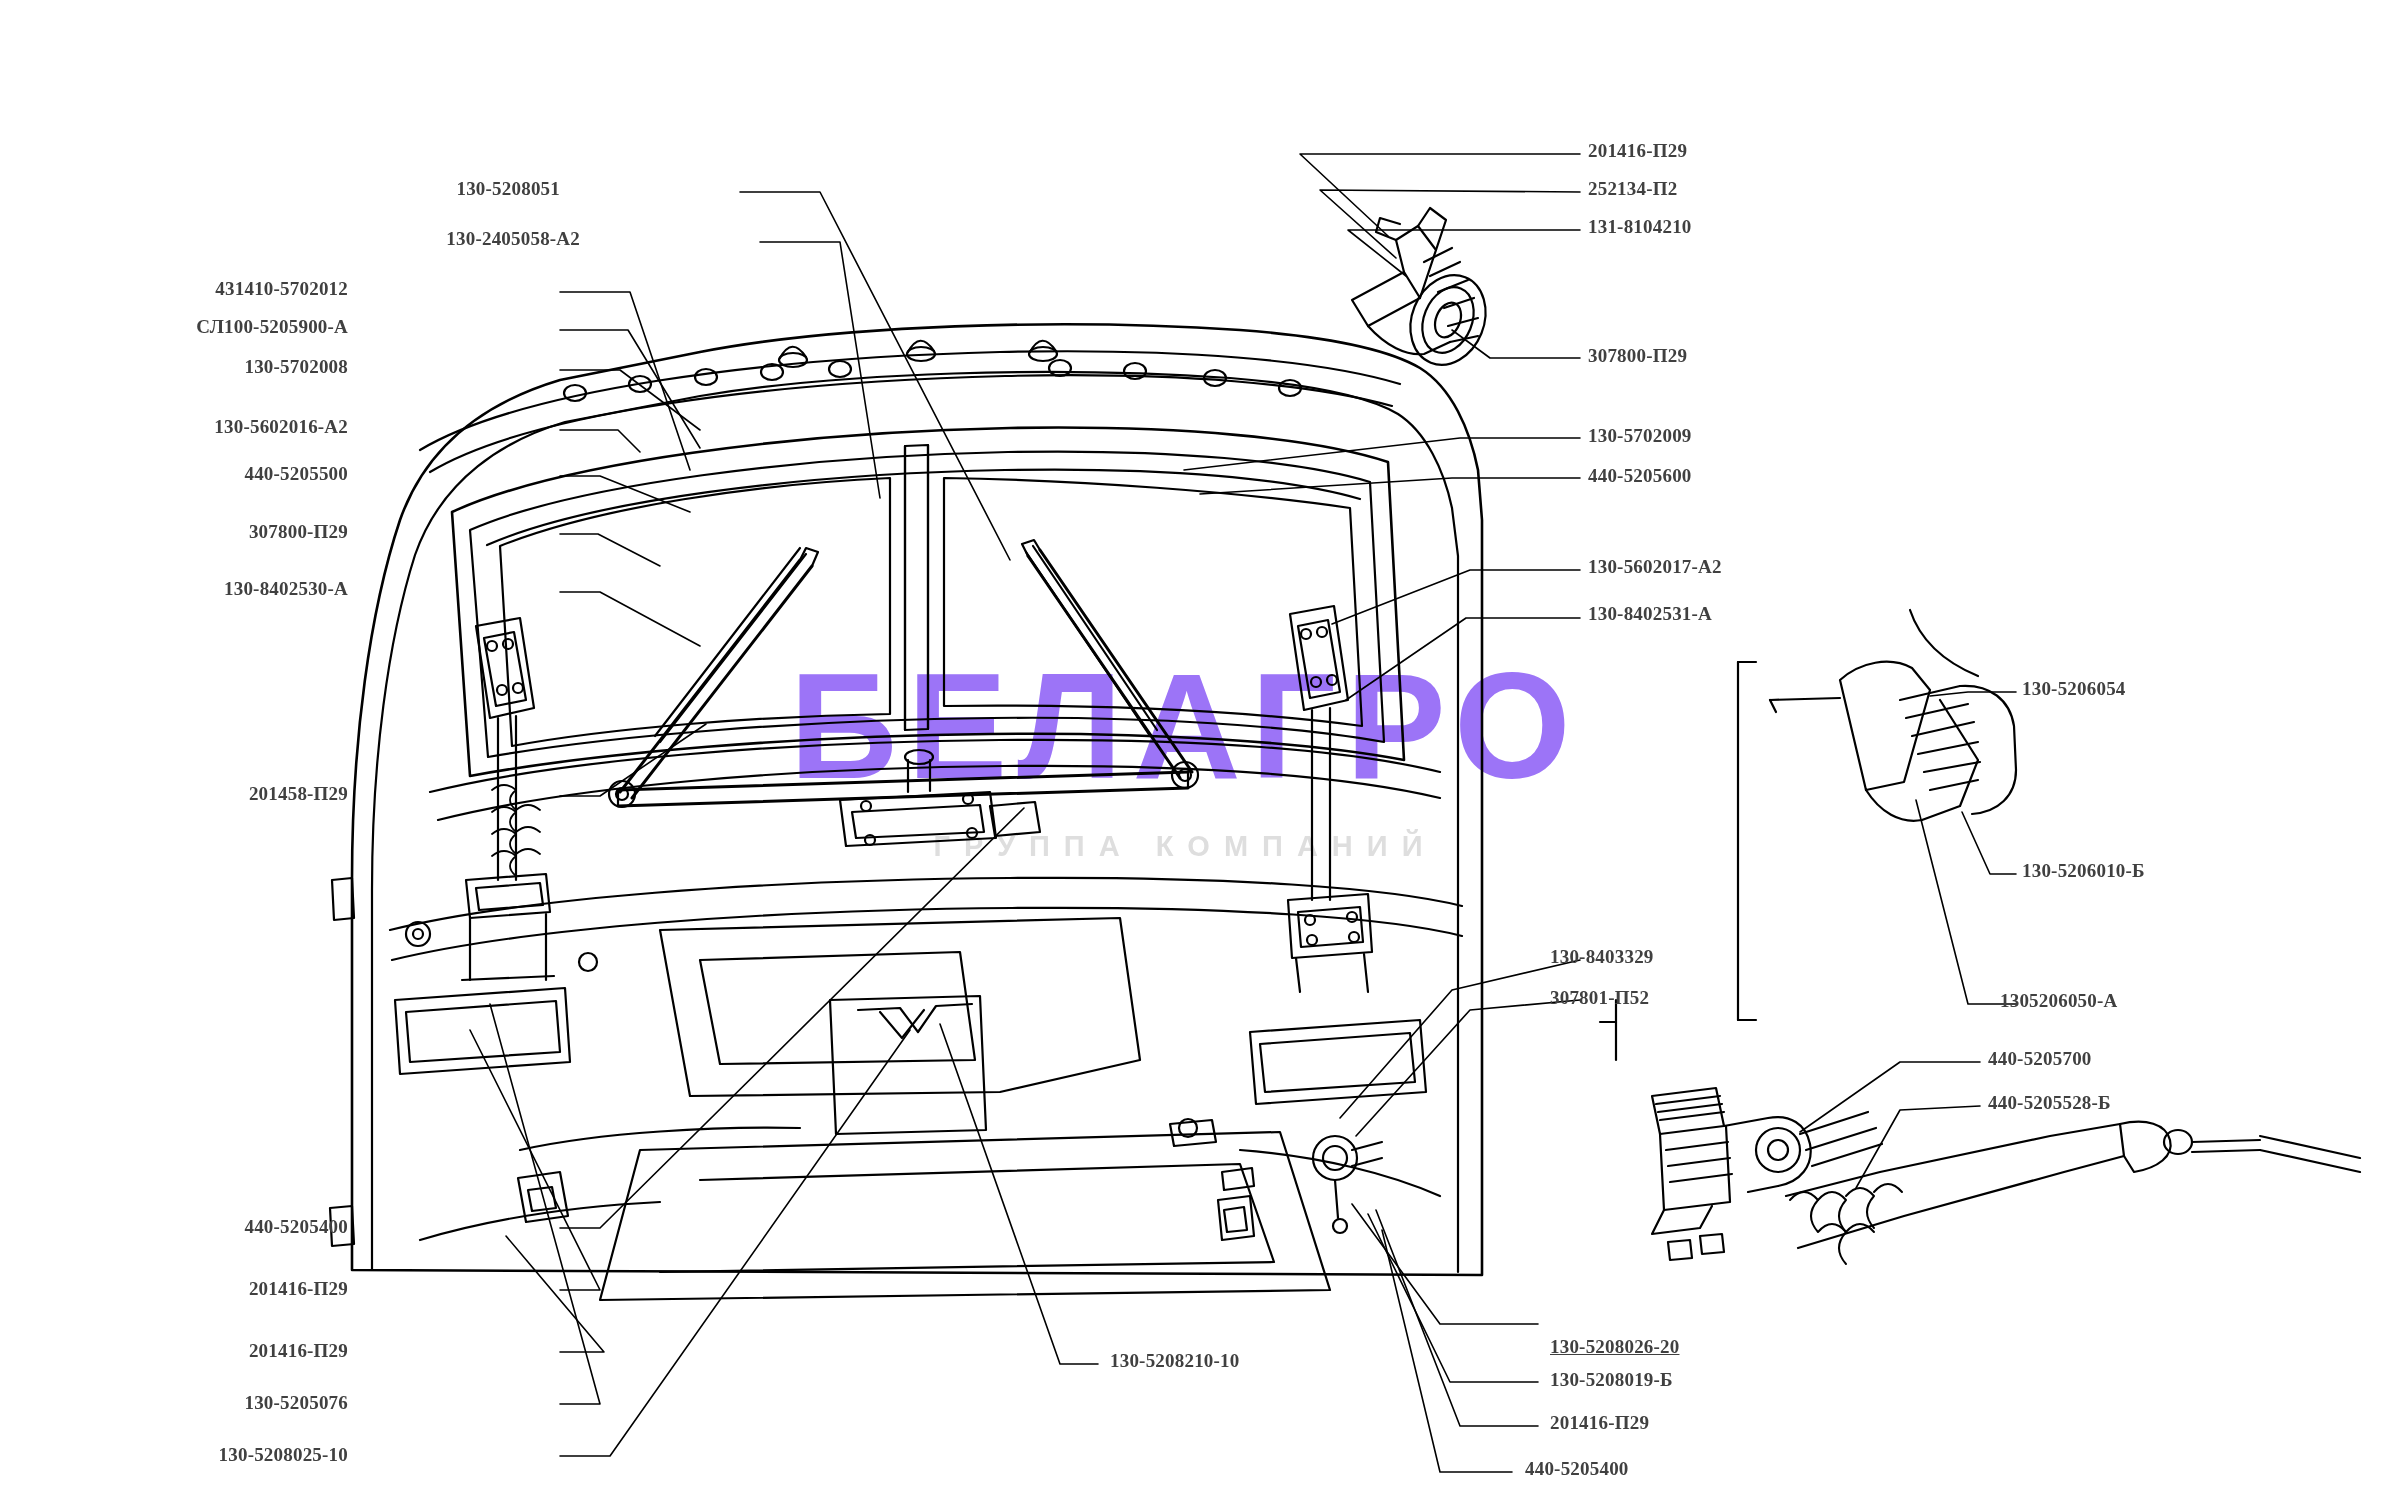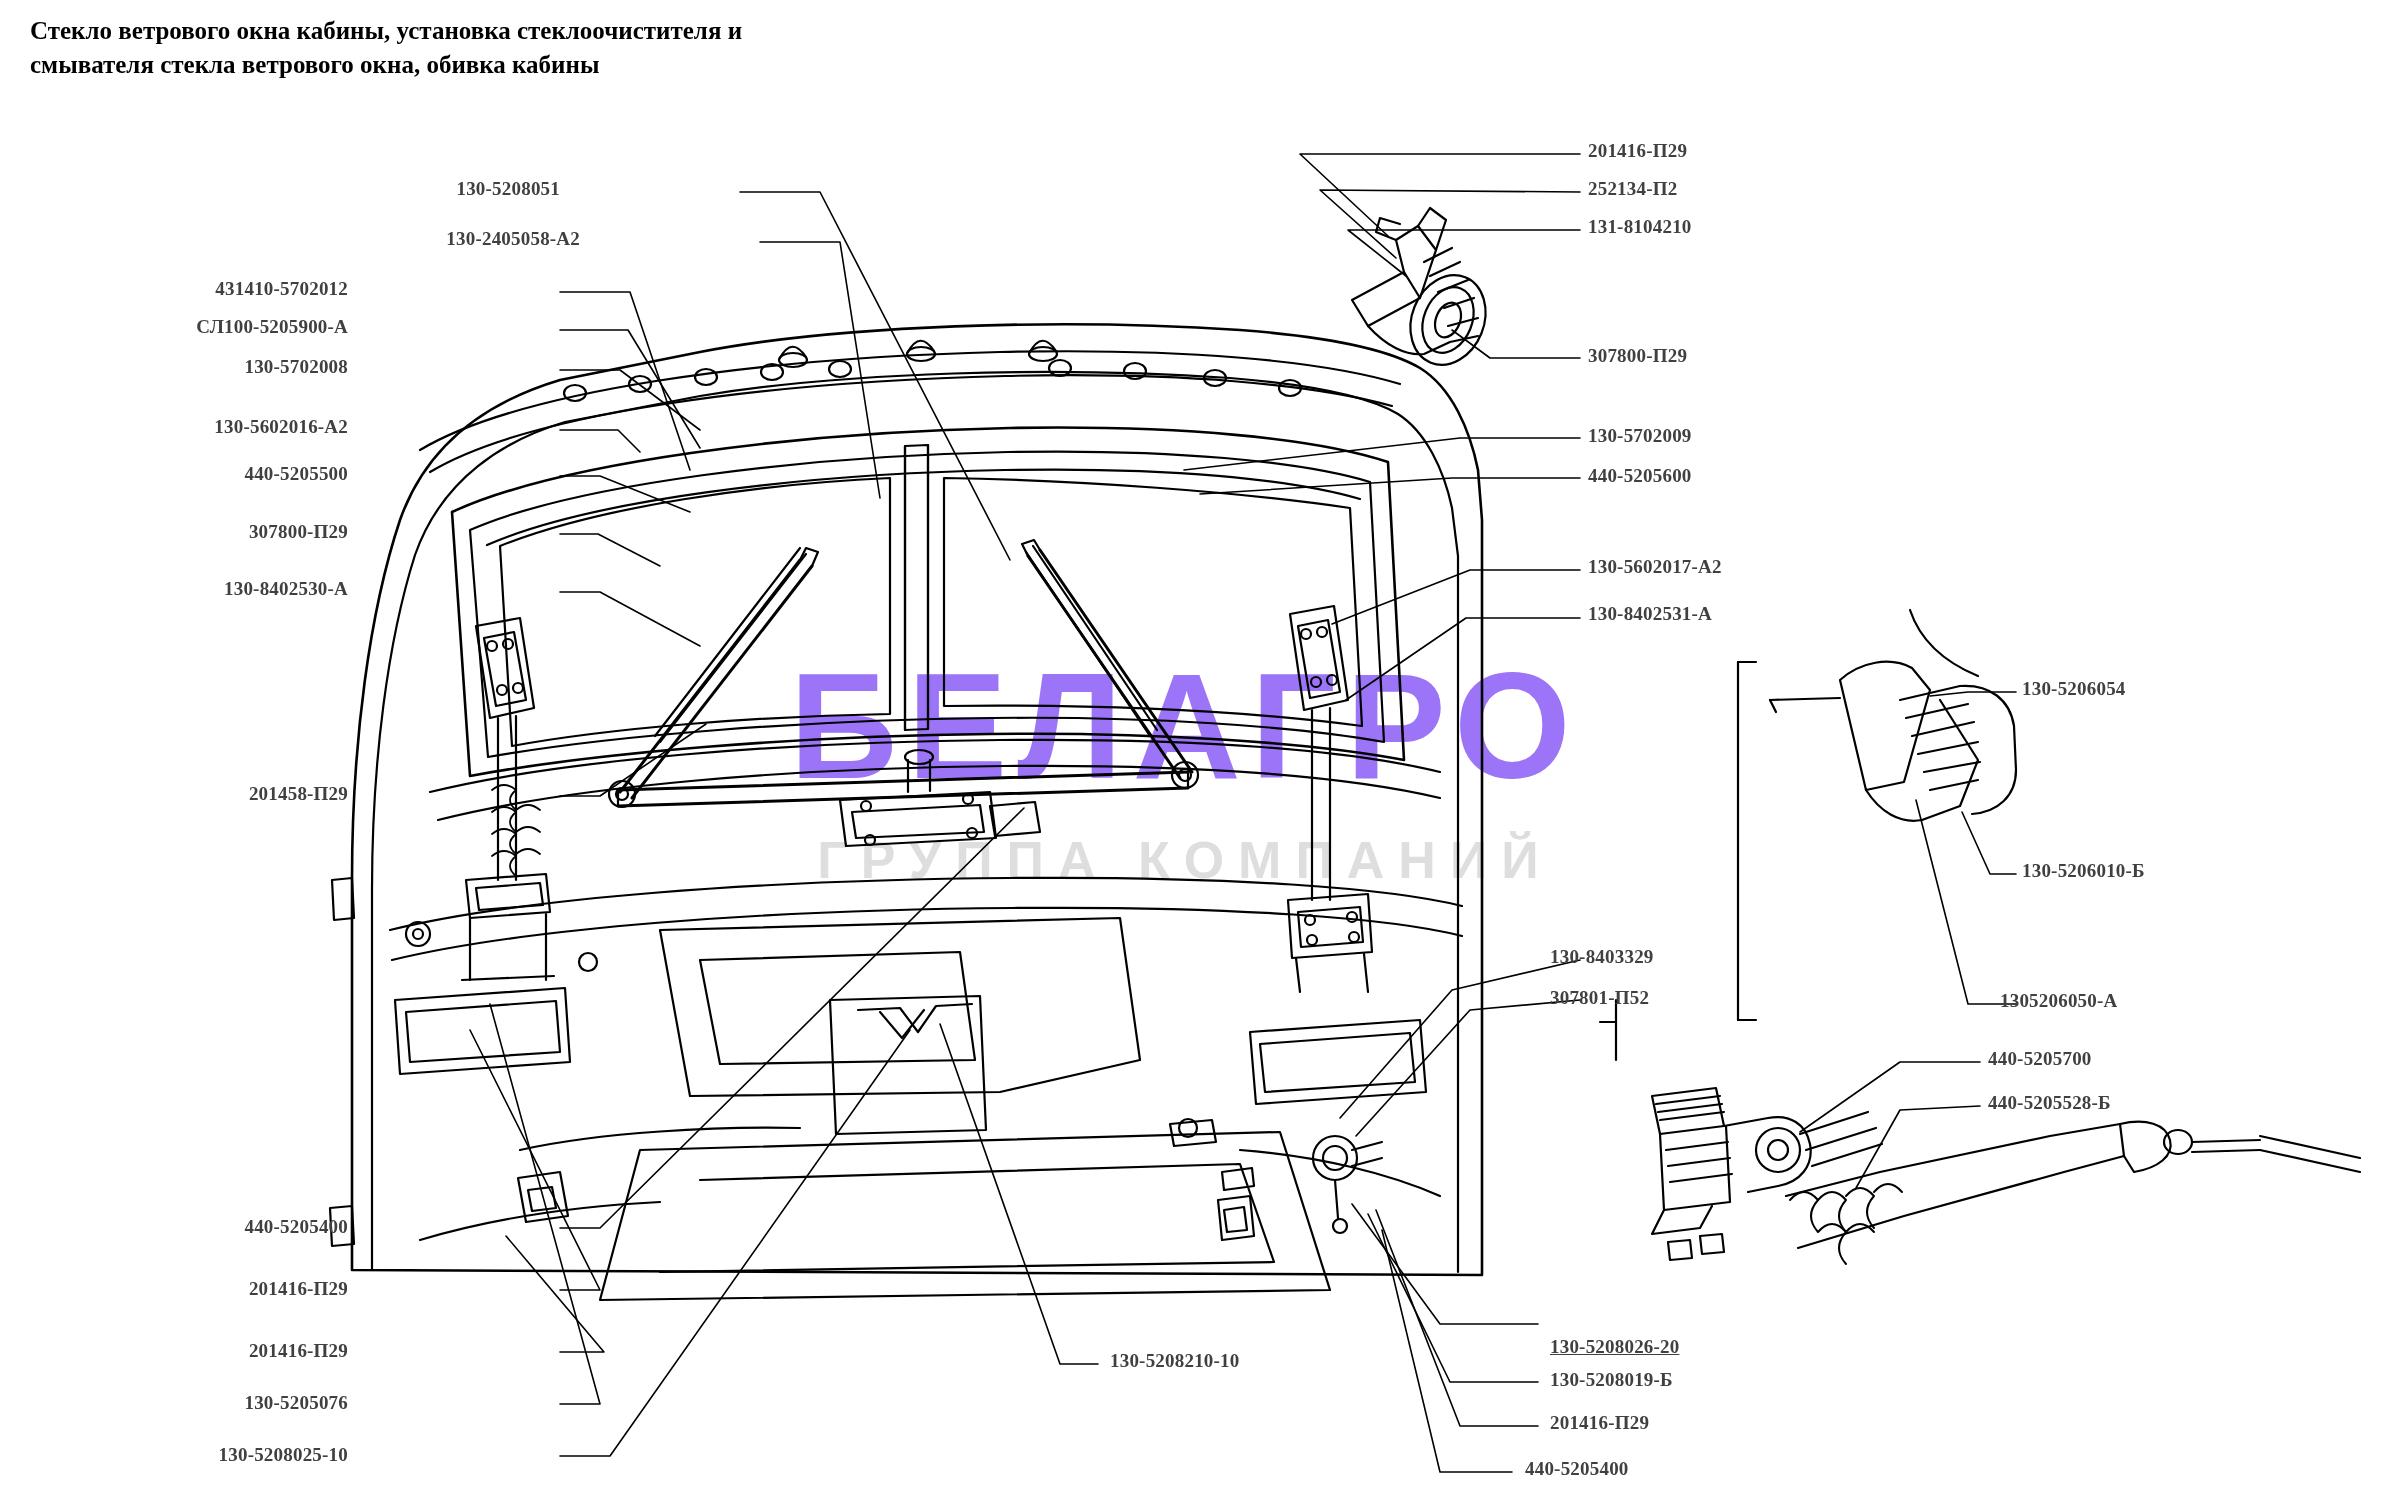--- a/index.html
+++ b/index.html
@@ -62,32 +62,30 @@
   }
   .wm2 {
     position: absolute;
     left: 520px;
     top: 830px;
     width: 1330px;
     text-align: center;
     color: #dedede;
     font-family: "Liberation Sans", sans-serif;
     font-weight: bold;
-    font-size: 52px;
+    font-size: 29px;
     letter-spacing: 14px;
     user-select: none;
   }
 </style>
 </head>
 <body>
 
 <div id="page">
 
-  <div class="title">Стекло ветрового окна кабины, установка стеклоочистителя и
-смывателя стекла ветрового окна, обивка кабины</div>
 
   <div class="wm">БЕЛАГРО</div>
   <div class="wm2">ГРУППА КОМПАНИЙ</div>
 
   <svg id="artwork" viewBox="0 0 2381 1505" xmlns="http://www.w3.org/2000/svg">
     <g fill="none" stroke="#000" stroke-width="2.2" stroke-linejoin="round" stroke-linecap="round">
 
       <path d="M352,1270 L352,880 C352,740 370,610 400,520
                C430,435 500,398 560,380
                L700,352 C840,325 1060,318 1240,330

